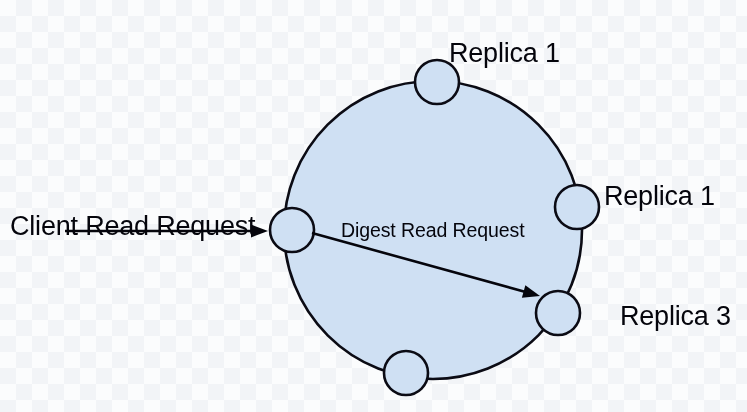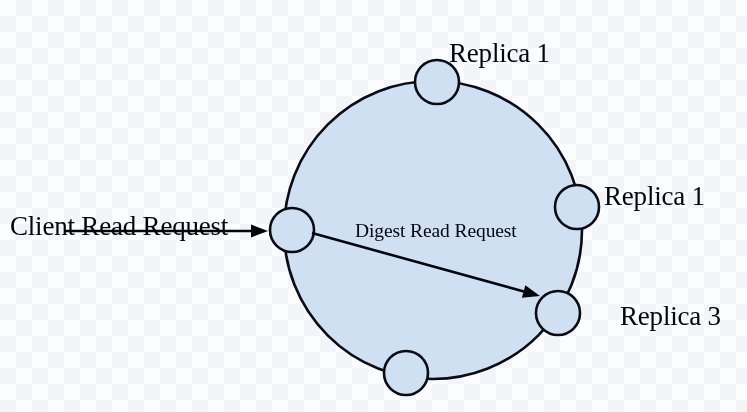--- a/index.html
+++ b/index.html
@@ -44,30 +44,29 @@
   }
   .arrow-head {
     fill: #05050c;
     stroke: none;
   }
   .diagram-label {
     position: absolute;
     color: #05050c;
     white-space: nowrap;
     line-height: 1;
-    font-family: Liberation Serif, serif;
+    font-family: Liberation Sans, sans-serif;
   }
   .label-major {
     font-size: 27px;
     letter-spacing: -0.2px;
   }
   .label-minor {
     font-size: 19.5px;
     letter-spacing: -0.1px;
-    margin-left: 14px;
   }
 </style>
 </head>
 <body>
 
 <div id="canvas">
 
   <svg id="diagram-svg" viewBox="0 0 747 412">
 
     <circle class="ring-fill" id="ring-circle" cx="433" cy="230" r="149" fill="#cfe0f3" stroke="#0b0b14"></circle>

